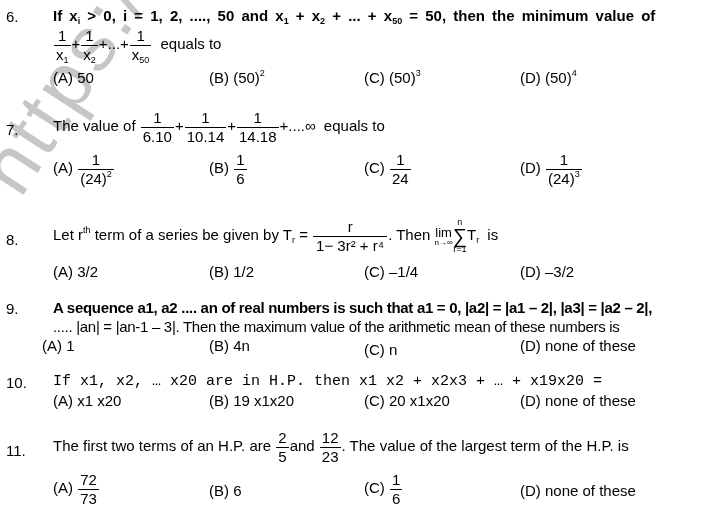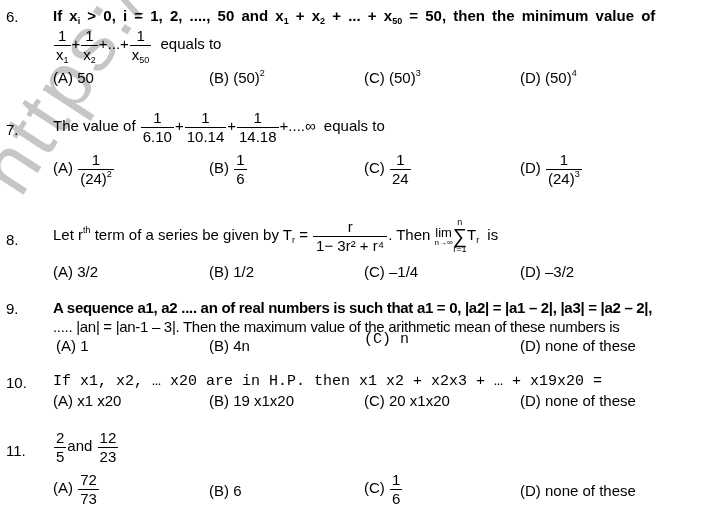--- a/index.html
+++ b/index.html
@@ -85,40 +85,41 @@
   <span class="opt" style="left:53px; top:263px;">(A) 3/2</span>
   <span class="opt" style="left:209px; top:263px;">(B) 1/2</span>
   <span class="opt" style="left:364px; top:263px;">(C) –1/4</span>
   <span class="opt" style="left:520px; top:263px;">(D) –3/2</span>
 </div>
 
 <div>
   <span class="qnum" style="top:300px;">9.</span>
   <span class="abs" style="left:53px; top:300px; letter-spacing:-0.3px;font-weight:bold;">A sequence a1, a2 .... an  of  real  numbers  is such that a1 = 0, |a2| = |a1 – 2|, |a3| = |a2 – 2|,</span>
   <span class="abs" style="left:53px; top:319px; letter-spacing:-0.3px;">..... |an| = |an-1 – 3|. Then the maximum value of the  arithmetic mean of these numbers is</span>
-  <span class="opt" style="left:56px; top:337px;text-align:center;">(A) 1</span>
+  <span class="opt" style="left:42px; top:337px;text-align:center;">(A) 1</span>
   <span class="opt" style="left:209px; top:337px;">(B) 4n</span>
-  <span class="opt" style="left:364px; top:331px;font-family:Liberation Mono, monospace;">(C) n</span>
+  <span class="opt" style="left:364px; top:341px;">(C) n</span>
   <span class="opt" style="left:520px; top:337px;">(D) none of these</span>
 </div>
 
 <div>
   <span class="qnum" style="top:374px;">10.</span>
   <span class="abs" style="left:53px; top:374px;font-family:Liberation Mono, monospace;">If x1, x2, … x20  are in H.P. then x1 x2 + x2x3 + … + x19x20  =</span>
   <span class="opt" style="left:53px; top:392px;">(A) x1 x20</span>
   <span class="opt" style="left:209px; top:392px;">(B) 19 x1x20</span>
   <span class="opt" style="left:364px; top:392px;">(C) 20 x1x20</span>
   <span class="opt" style="left:520px; top:392px;">(D) none of these</span>
 </div>
 
 <div>
   <span class="qnum" style="top:442px;">11.</span>
   <div class="abs" style="left:53px; top:430px;">
+    <span>The first two terms of an H.P. are</span>
     <span class="frac"><span class="num">2</span><span class="den">5</span></span><span>and</span>
-    <span class="frac"><span class="num">12</span><span class="den">23</span></span>
+    <span class="frac"><span class="num">12</span><span class="den">23</span></span><span>. The value of the largest term of the H.P. is</span>
   </div>
   <div class="opt" style="left:53px; top:472px;">
     <span>(A)</span>
     <span class="frac"><span class="num">72</span><span class="den">73</span></span>
   </div>
   <span class="opt" style="left:209px; top:482px;">(B) 6</span>
   <div class="opt" style="left:364px; top:472px;">
     <span>(C)</span>
     <span class="frac"><span class="num">1</span><span class="den">6</span></span>
   </div>

